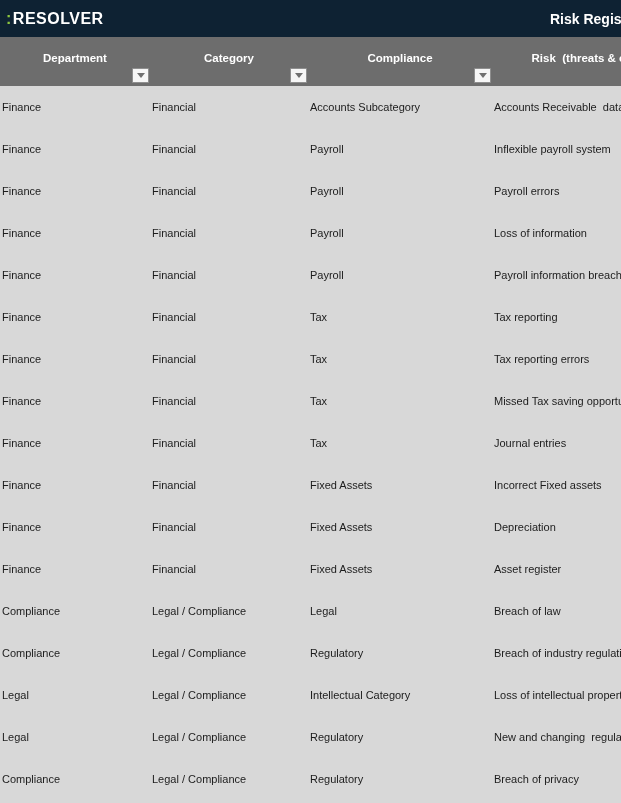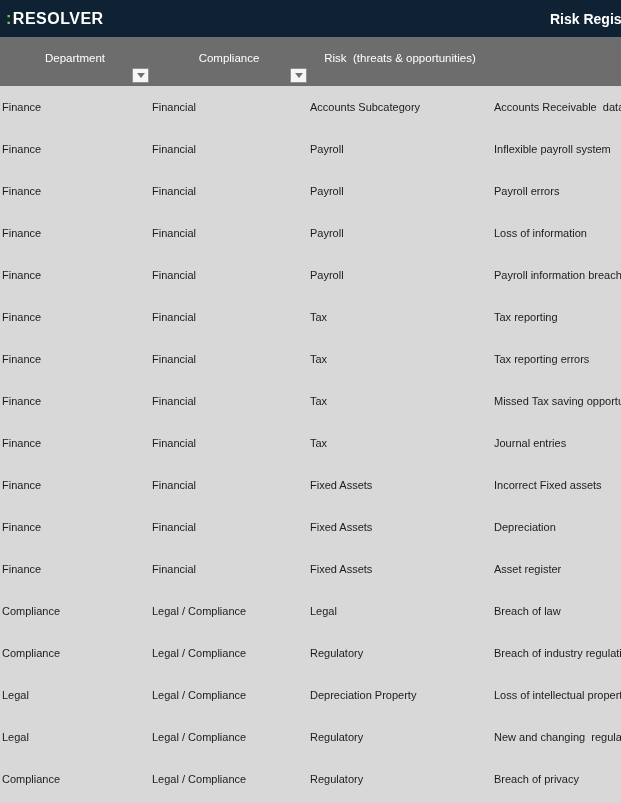--- a/index.html
+++ b/index.html
@@ -42,21 +42,21 @@
   .thead {
     position: absolute; left: 0; top: 37px; height: 49px;
     background: #6d6d6d;
   }
   .th {
     position: relative; height: 49px;
     display: flex; justify-content: center;
   }
   .th-label {
     margin-top: 15px;
-    color: #ffffff; font-weight: normal; font-size: 11.5px;
+    color: #ffffff; font-weight: bold; font-size: 11.5px;
     white-space: pre; line-height: 13px;
   }
   .filter-btn {
     position: absolute; right: 1px; bottom: 3px;
     width: 17px; height: 15px;
     background: #f6f6f6;
     border: 1px solid #8f8f8f;
     border-radius: 1px;
     display: flex; align-items: center; justify-content: center;
     cursor: pointer; padding: 0;
@@ -91,20 +91,26 @@
 </div>
 
 <div class="thead grid-cols">
   <div class="th">
     <span class="th-label">Department</span>
     <button class="filter-btn">
         <span class="tri"></span>
       </button>
   </div>
   <div class="th">
+    <span class="th-label">Category</span>
+    <button class="filter-btn">
+        <span class="tri"></span>
+      </button>
+  </div>
+  <div class="th">
     <span class="th-label">Compliance</span>
     <button class="filter-btn">
         <span class="tri"></span>
       </button>
   </div>
   <div class="th">
     <span class="th-label">Risk  (threats &amp; opportunities)</span>
 
   </div>
 </div>
@@ -204,21 +210,21 @@
   <div class="tr grid-cols">
     <div class="td">Compliance</div>
     <div class="td">Legal / Compliance</div>
     <div class="td">Regulatory</div>
     <div class="td">Breach of industry regulations</div>
   </div>
 
   <div class="tr grid-cols">
     <div class="td">Legal</div>
     <div class="td">Legal / Compliance</div>
-    <div class="td">Depreciation Property</div>
+    <div class="td">Intellectual Category</div>
     <div class="td">Loss of intellectual property</div>
   </div>
 
   <div class="tr grid-cols">
     <div class="td">Legal</div>
     <div class="td">Legal / Compliance</div>
     <div class="td">Regulatory</div>
     <div class="td">New and changing  regulations</div>
   </div>
 

